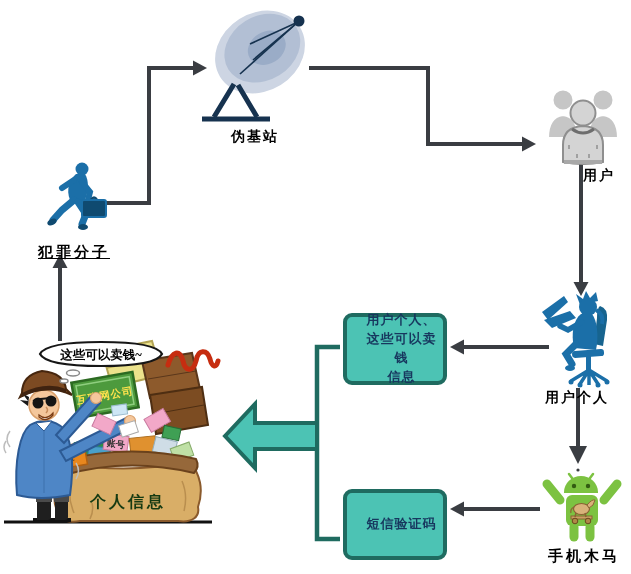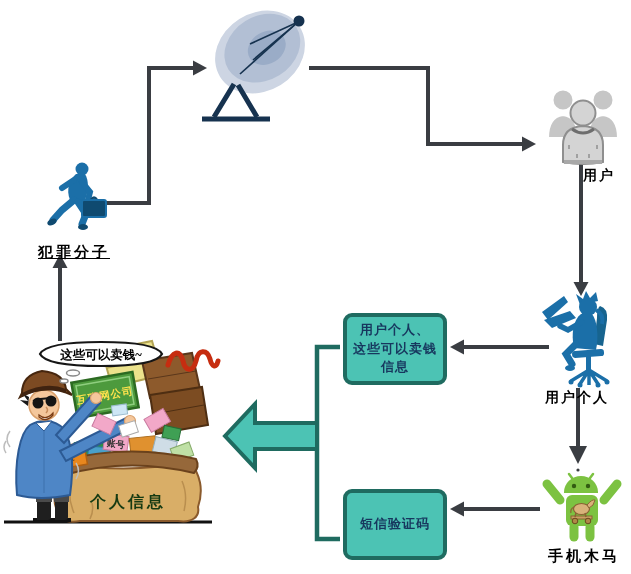--- a/index.html
+++ b/index.html
@@ -5,21 +5,21 @@
   html,body{margin:0;padding:0;background:#fff;}
   .canvas{position:relative;width:631px;height:574px;background:#fff;overflow:hidden;
           font-family:"Liberation Serif","DejaVu Serif",serif;}
   .layer{position:absolute;left:0;top:0;}
   .label{position:absolute;text-align:center;font-weight:bold;font-size:14px;
          letter-spacing:2px;color:#000;z-index:3;}
   .label.big{font-size:15px;letter-spacing:3px;}
   .info-box{position:absolute;box-sizing:border-box;background:#4cc3b4;border:4px solid #1f6b60;
             border-radius:9px;color:#17375e;font-weight:bold;font-size:13px;line-height:1.45;
             letter-spacing:1px;text-align:center;display:flex;flex-direction:column;
-            justify-content:center;z-index:3;}
+            justify-content:center;z-index:3;padding-left:13px;}
   svg text{font-family:"Liberation Serif","DejaVu Serif",serif;font-weight:bold;}
 </style>
 </head>
 <body>
 
 <div class="canvas">
 
   <svg class="layer" width="631" height="574" viewBox="0 0 631 574">
 
     <g stroke="#3a3d42" stroke-width="4" fill="none">
@@ -226,18 +226,19 @@
 
   <div class="info-box" style="left:343px;top:313px;width:104px;height:72px;">
     <span>用户个人、</span>
     <span>这些可以卖钱</span>
     <span>信息</span>
   </div>
   <div class="info-box" style="left:343px;top:489px;width:104px;height:71px;">
     <span>短信验证码</span>
   </div>
 
+  <div class="label" style="left:209px;top:128px;width:92px;">伪基站</div>
   <div class="label" style="left:551px;top:167px;width:64px;text-align:right;">用户</div>
   <div class="label big" style="left:28px;top:243px;width:92px;text-decoration:underline;">犯罪分子</div>
   <div class="label" style="left:539px;top:389px;width:76px;">用户个人</div>
   <div class="label big" style="left:538px;top:547px;width:92px;">手机木马</div>
 
 </div>
 
 </body></html>

